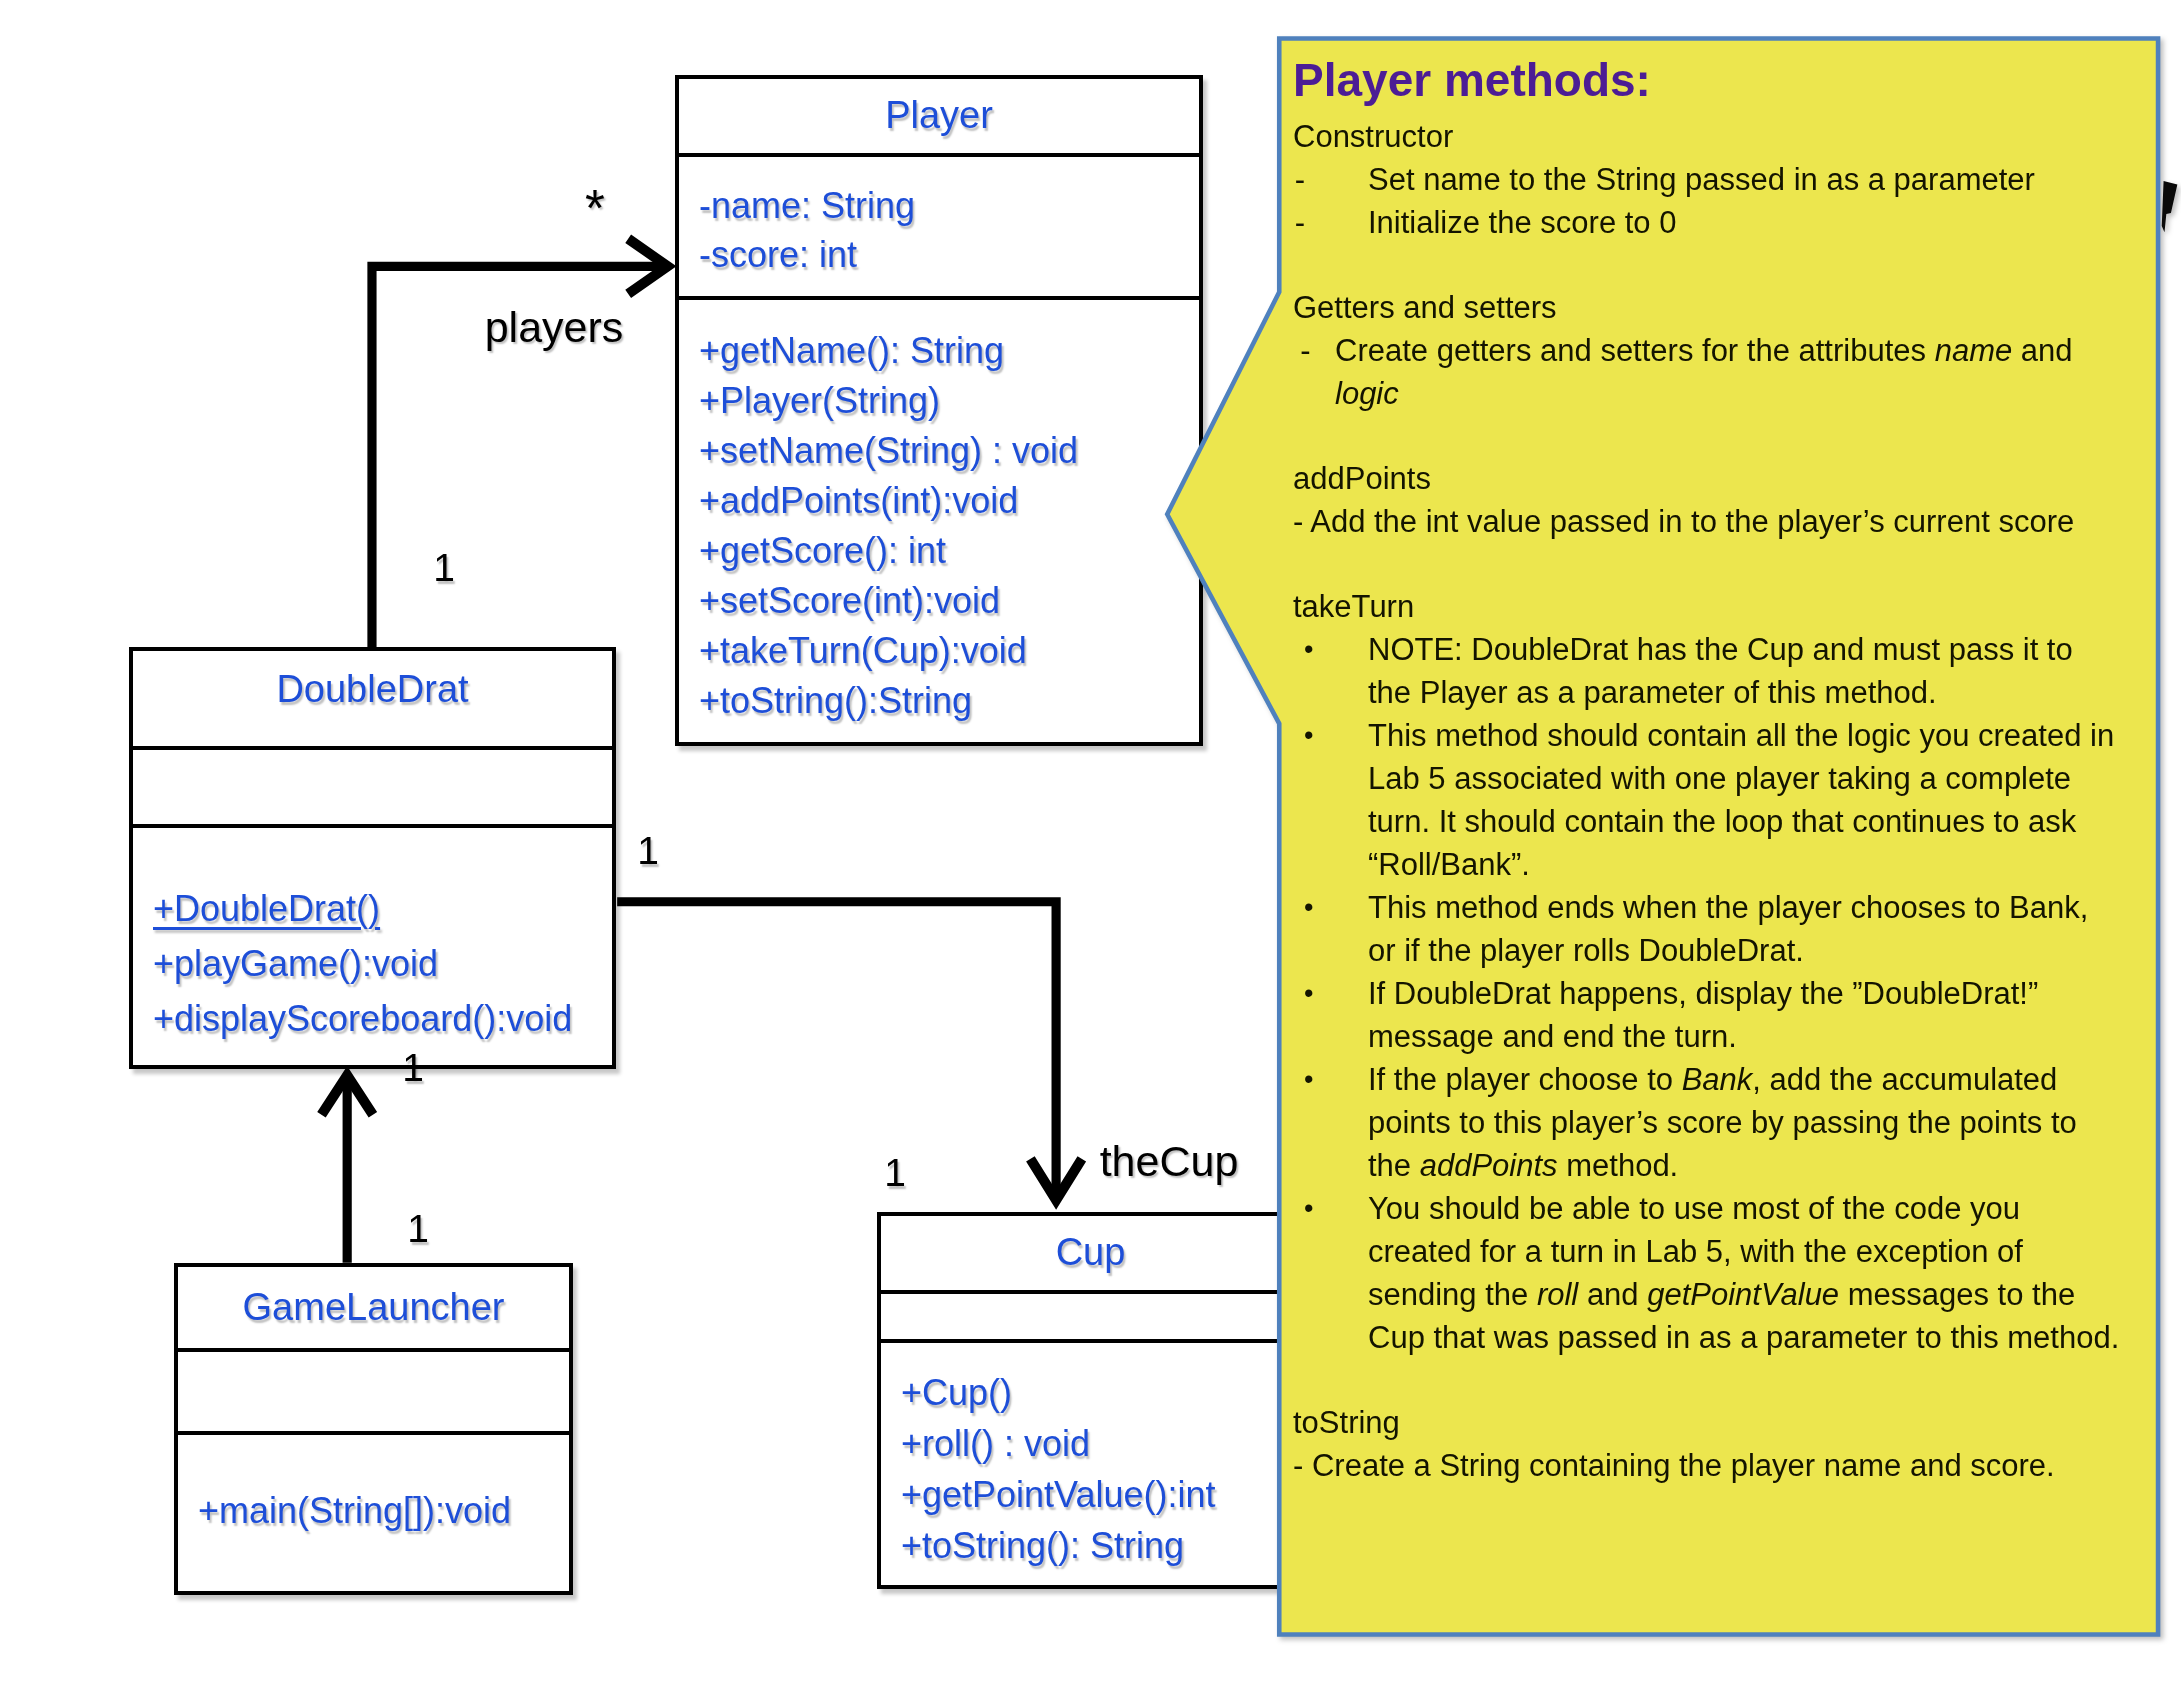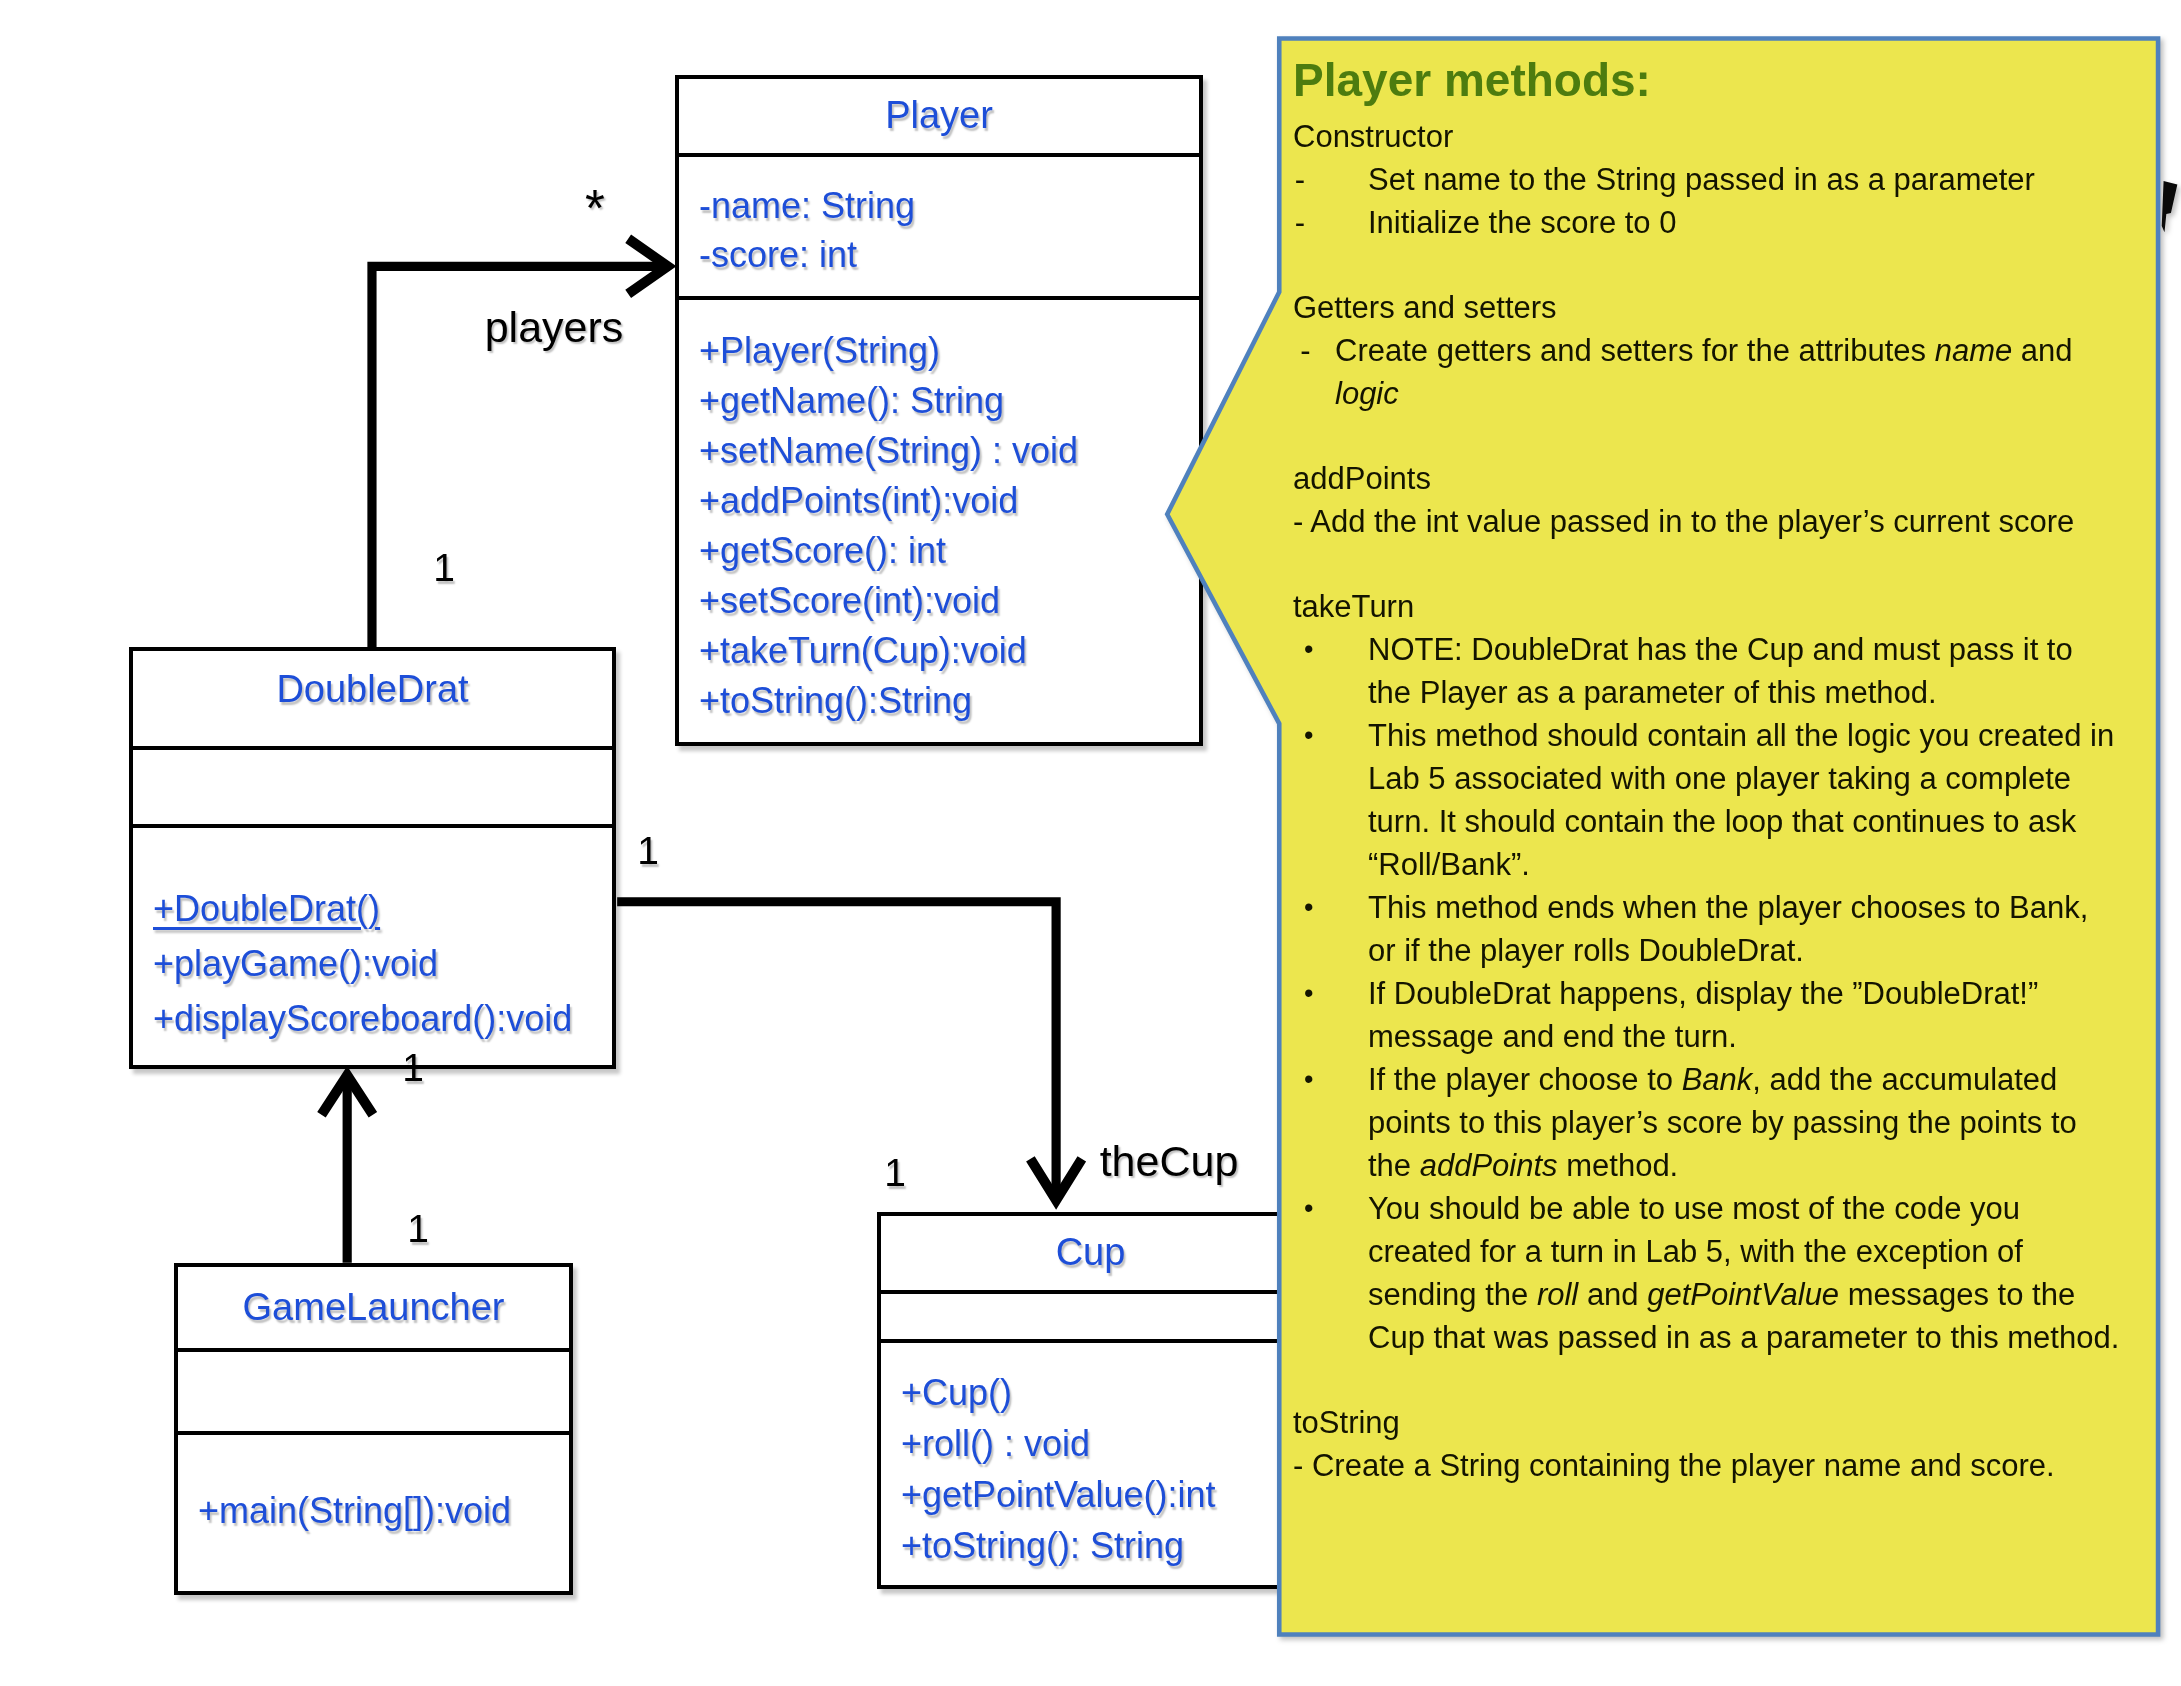--- a/index.html
+++ b/index.html
@@ -22,21 +22,21 @@
   .chead{fill:none;stroke:#000;stroke-width:11;stroke-linejoin:miter;stroke-linecap:butt;}
 
   
   .mlabel{position:absolute;transform:translate(-50%,-50%);color:#000;z-index:6;
           text-shadow:1.8px 2.8px 1.8px rgba(0,0,0,.25);white-space:nowrap;}
 
   
   .callout-svg{position:absolute;left:0;top:0;z-index:10;pointer-events:none;
                filter:drop-shadow(3.7px 3.7px 2.8px rgba(0,0,0,.25));}
   .callout-content{position:absolute;left:1293px;top:53px;width:828px;z-index:11;color:#141400;}
-  .callout-title{font-size:46px;line-height:55px;font-weight:bold;margin-bottom:7.3px;color:#4d7c0f;}
+  .callout-title{font-size:46px;line-height:55px;font-weight:bold;margin-bottom:7.3px;color:#4c1d95;}
   .blk{position:relative;font-size:31px;line-height:43px;}
   .blk .mk{position:absolute;top:0;}
   .blk.dashw{padding-left:75px;}
   .blk.dashw .mk{left:1.8px;}
   .blk.dash{padding-left:42px;}
   .blk.dash .mk{left:7.3px;}
   .blk.bullet{padding-left:75px;}
   .blk.bullet .mk{left:11px;font-size:27px;}
   .blk.gap{height:42px;}
   .blk em{}
@@ -47,22 +47,22 @@
 <div class="stage">
 
   <div id="classes">
       <div class="uml-box" style="left: 675px; top: 75px; width: 528px; height: 671px;">
         <div class="uml-title" style="height: 78px; line-height: 73px;">Player</div>
         <div class="uml-attrs" style="height: 143px; padding-top: 24px; box-sizing: border-box;">
           <div class="uml-row" style="height: 49px; line-height: 49px;">-name: String</div>
           <div class="uml-row" style="height: 49px; line-height: 49px;">-score: int</div>
         </div>
         <div class="uml-methods" style="padding-top: 26px;">
+          <div class="uml-row" style="height: 50px; line-height: 50px;">+getName(): String</div>
           <div class="uml-row" style="height: 50px; line-height: 50px;">+Player(String)</div>
-          <div class="uml-row" style="height: 50px; line-height: 50px;">+getName(): String</div>
           <div class="uml-row" style="height: 50px; line-height: 50px;">+setName(String) : void</div>
           <div class="uml-row" style="height: 50px; line-height: 50px;">+addPoints(int):void</div>
           <div class="uml-row" style="height: 50px; line-height: 50px;">+getScore(): int</div>
           <div class="uml-row" style="height: 50px; line-height: 50px;">+setScore(int):void</div>
           <div class="uml-row" style="height: 50px; line-height: 50px;">+takeTurn(Cup):void</div>
           <div class="uml-row" style="height: 50px; line-height: 50px;">+toString():String</div>
         </div>
       </div>
       <div class="uml-box" style="left: 129px; top: 647px; width: 487px; height: 422px;">
         <div class="uml-title" style="height: 99px; line-height: 77px;">DoubleDrat</div>

